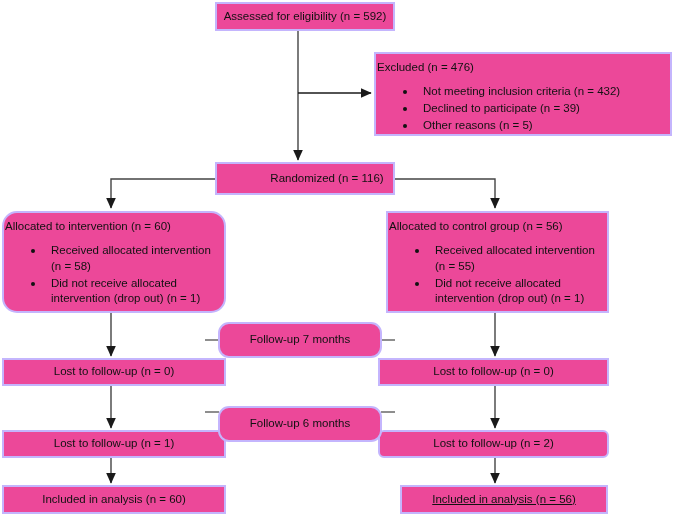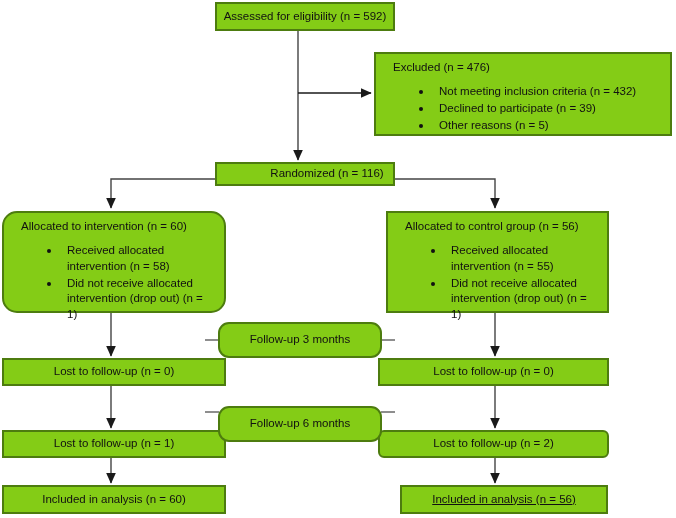--- a/index.html
+++ b/index.html
@@ -13,35 +13,35 @@
   #diagram {
     position: relative;
     width: 676px;
     height: 518px;
     background: #ffffff;
     overflow: hidden;
   }
   .box {
     position: absolute;
     box-sizing: border-box;
-    border: 2px solid #4d7c0f;
-    background: #84cc16;
+    border: 2px solid #c4b5fd;
+    background: #ec4899;
     font-size: 11.5px;
     color: #111111;
     line-height: 1.38;
     z-index: 3;
   }
   .box.center {
     display: flex;
     align-items: center;
     justify-content: center;
     text-align: center;
   }
   .box.pad {
-    padding: 6px 8px 6px 17px;
+    padding: 6px 8px 6px 1px;
   }
   .rounded {
     border-radius: 11px;
   }
   .box ul {
     margin: 8px 0 0 0;
     padding-left: 26px;
     list-style: none;
   }
   .box ul li {
@@ -115,21 +115,21 @@
 
   <div class="box pad" style="left:374px; top:52px; width:298px; height:84px;">
     <span class="title-line">Excluded (n = 476)</span>
     <ul>
       <li>Not meeting inclusion criteria (n = 432)</li>
       <li>Declined to participate (n = 39)</li>
       <li>Other reasons (n = 5)</li>
     </ul>
   </div>
 
-  <div class="box center" style="left:215px; top:162px; width:180px; height:24px;padding-left:44px;">
+  <div class="box center" style="left:215px; top:162px; width:180px; height:33px;padding-left:44px;">
     <span>Randomized (n = 116)</span>
   </div>
 
   <div class="box pad" style="left:2px; top:211px; width:224px; height:102px;border-radius:15px;">
     <span class="title-line">Allocated to intervention (n = 60)</span>
     <ul>
       <li>Received allocated intervention (n = 58)</li>
       <li>Did not receive allocated intervention (drop out) (n = 1)</li>
     </ul>
   </div>
@@ -140,21 +140,21 @@
       <li>Received allocated intervention (n = 55)</li>
       <li>Did not receive allocated intervention (drop out) (n = 1)</li>
     </ul>
   </div>
 
   <div class="box center" style="left:2px; top:358px; width:224px; height:28px;">
     <span>Lost to follow-up (n = 0)</span>
   </div>
 
   <div class="box center rounded" style="left:218px; top:322px; width:164px; height:36px; z-index:4;">
-    <span>Follow-up 3 months</span>
+    <span>Follow-up 7 months</span>
   </div>
 
   <div class="box center" style="left:378px; top:358px; width:231px; height:28px;">
     <span>Lost to follow-up (n = 0)</span>
   </div>
 
   <div class="box center" style="left:2px; top:430px; width:224px; height:28px;">
     <span>Lost to follow-up (n = 1)</span>
   </div>
 

